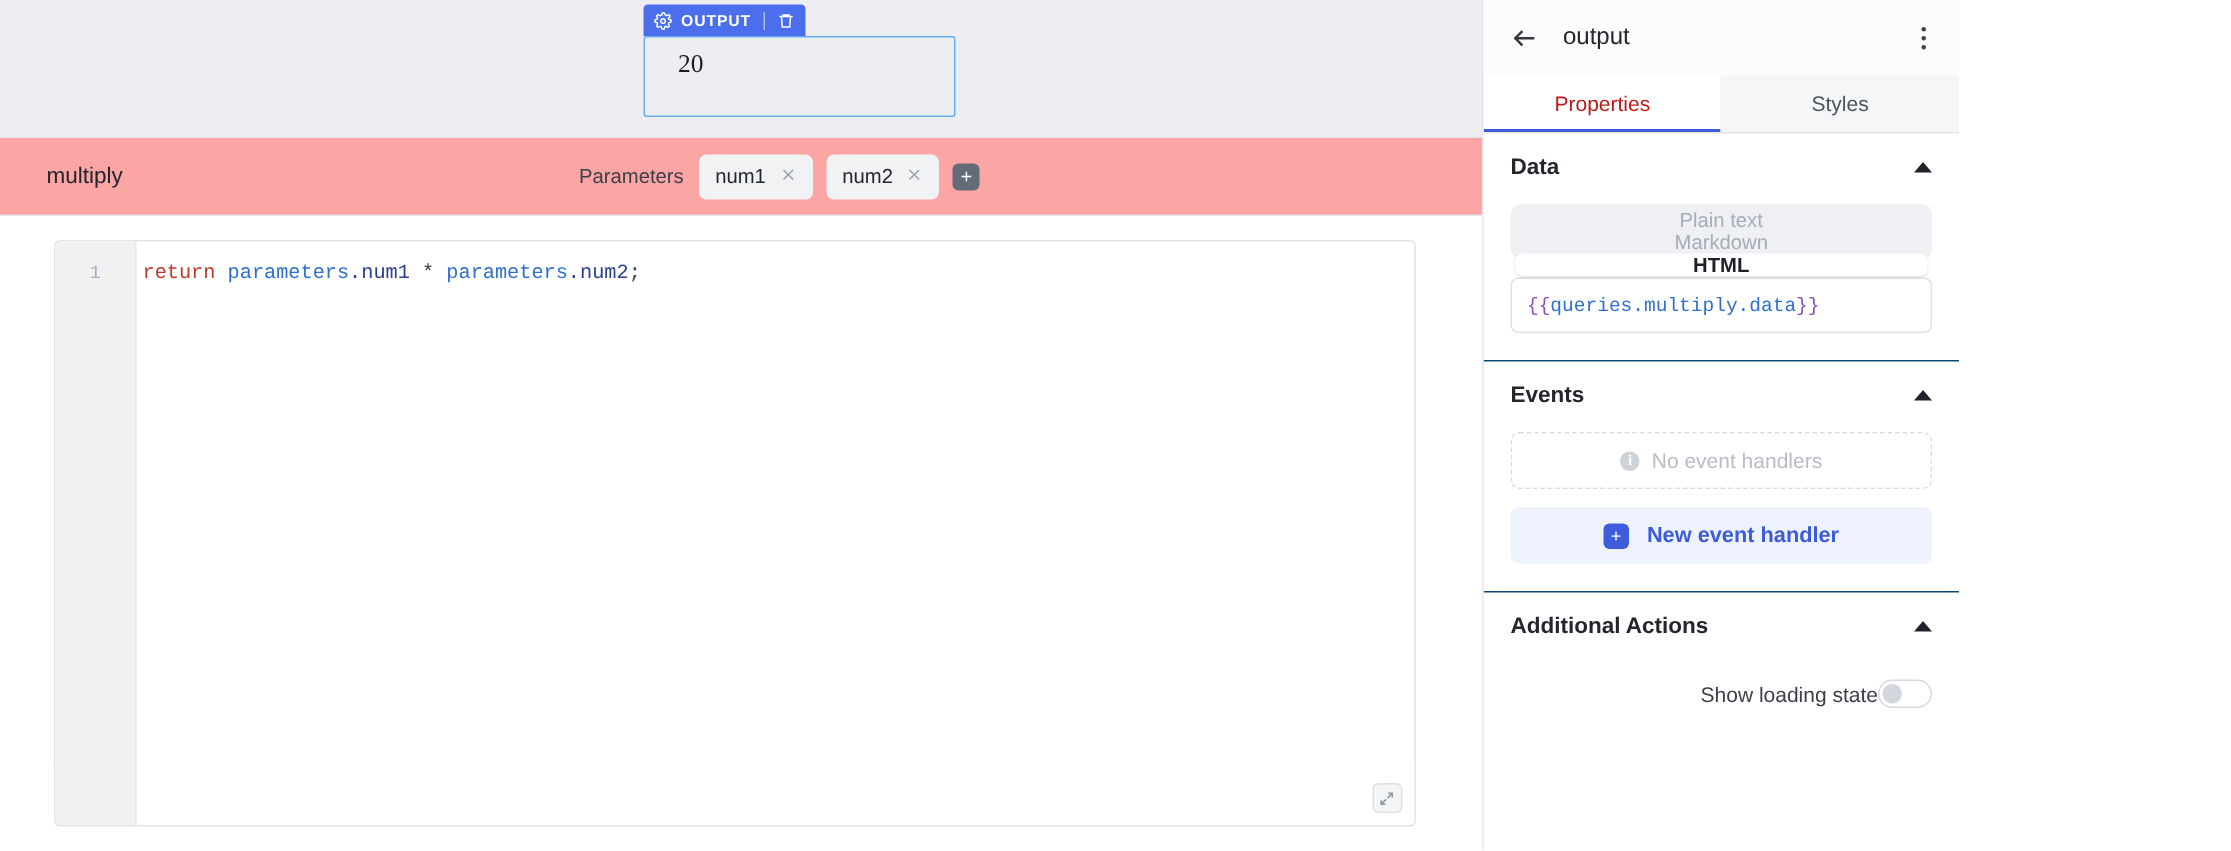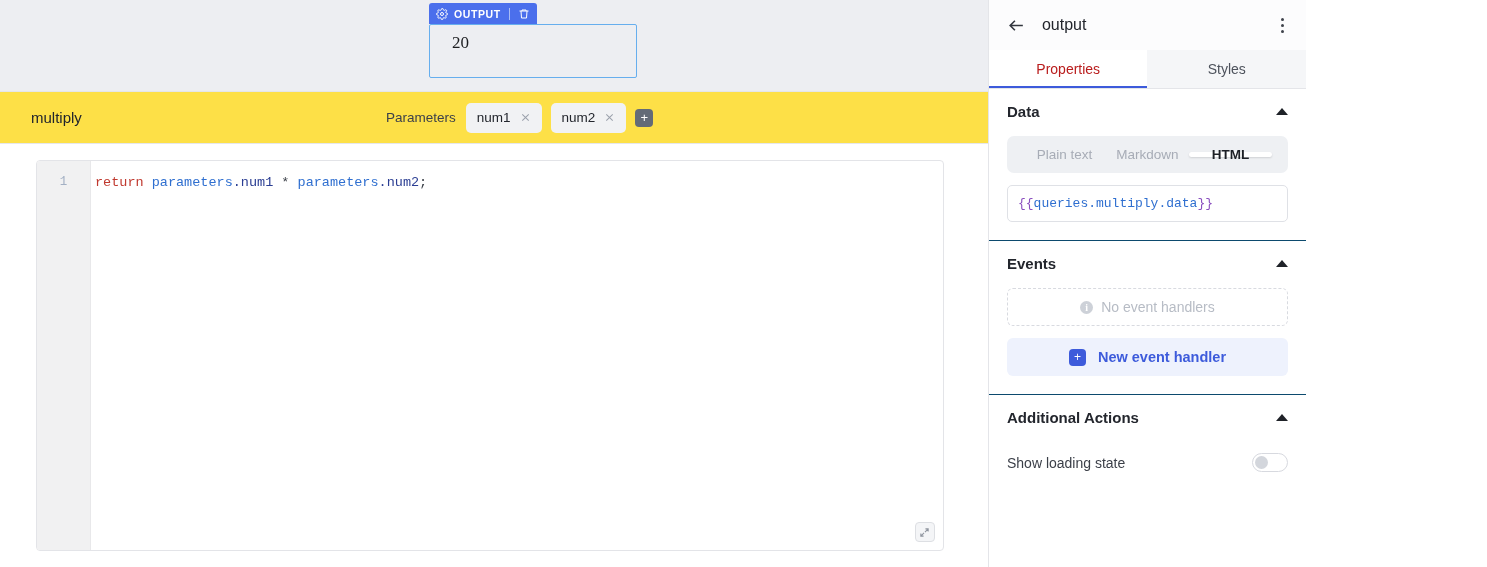--- a/index.html
+++ b/index.html
@@ -85,21 +85,21 @@
 
   
   .toolbar {
     position: relative;
     height: 52px;
     flex: 0 0 52px;
     border-bottom: 1px solid #e6e7eb;
     display: flex;
     align-items: center;
     padding: 0 22px;
-    background: #fde047;
+    background: #fca5a5;
   }
   .query-name {
     font-size: 15px;
     color: #21242c;
     margin-left: 9px;
   }
   .params-block {
     position: absolute;
     left: 386px;
     display: flex;
@@ -317,23 +317,24 @@
     border-left: 6px solid transparent;
     border-right: 6px solid transparent;
     border-bottom: 7px solid #1f2228;
     cursor: pointer;
   }
 
   .seg {
     display: flex;
     background: #eef0f3;
     border-radius: 7px;
-    padding: 16px;
+    padding: 3px;
     height: 37px;
     margin-bottom: 12px;
+    flex-direction: column;
   }
   .seg-item {
     flex: 1;
     display: flex;
     align-items: center;
     justify-content: center;
     font-size: 13.5px;
     color: #a7acb6;
     border-radius: 5px;
     cursor: pointer;
@@ -407,21 +408,21 @@
   }
   .new-handler-label {
     font-size: 14.5px;
     font-weight: bold;
     color: #3d5bdb;
   }
 
   .row {
     display: flex;
     align-items: center;
-    justify-content: space-between;
+    justify-content: flex-end;
     margin-top: 27px;
   }
   .row-label { font-size: 14px; color: #3b3f48; }
   .toggle {
     width: 36px; height: 19px;
     border-radius: 10px;
     background: #ffffff;
     border: 1px solid #d7d9df;
     position: relative;
     cursor: pointer;

